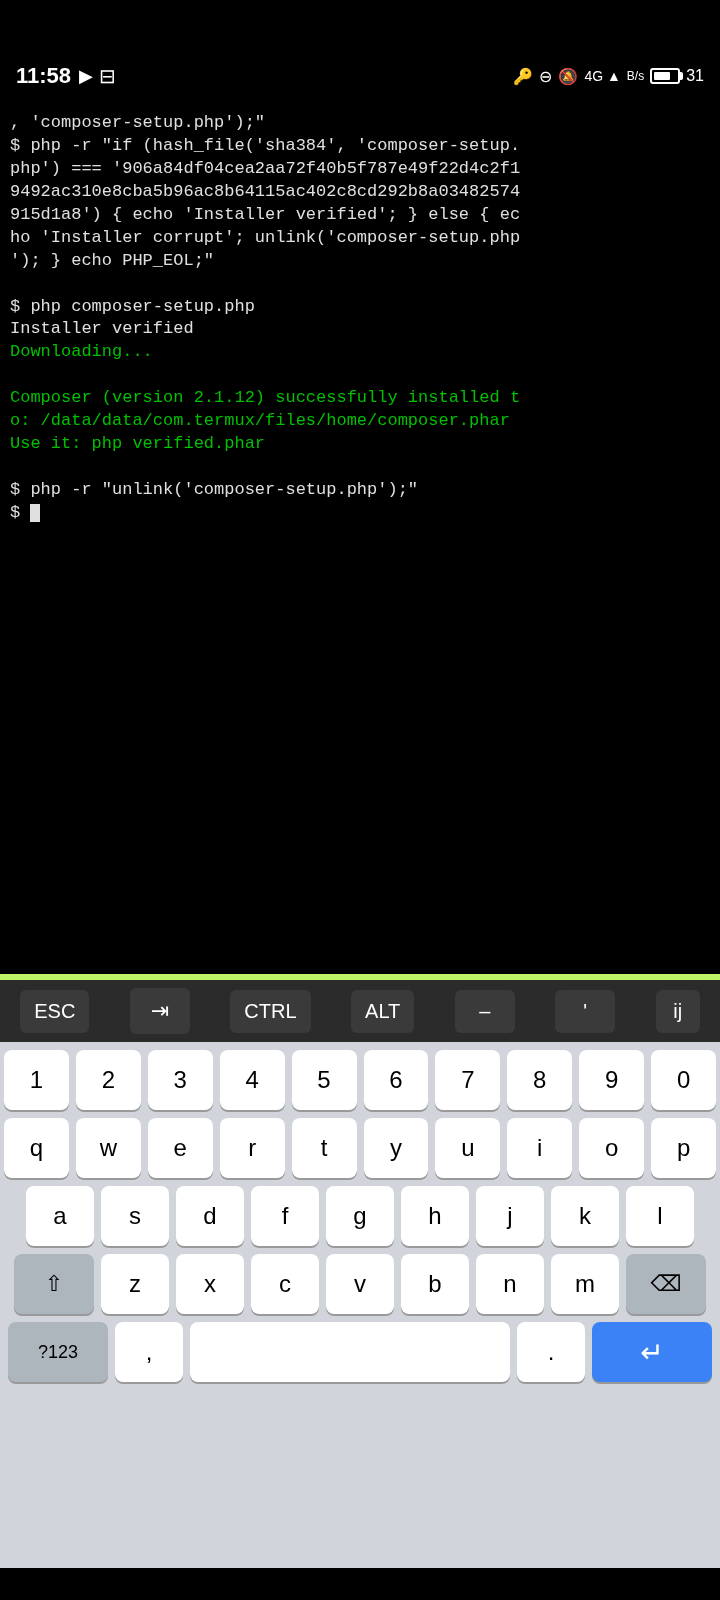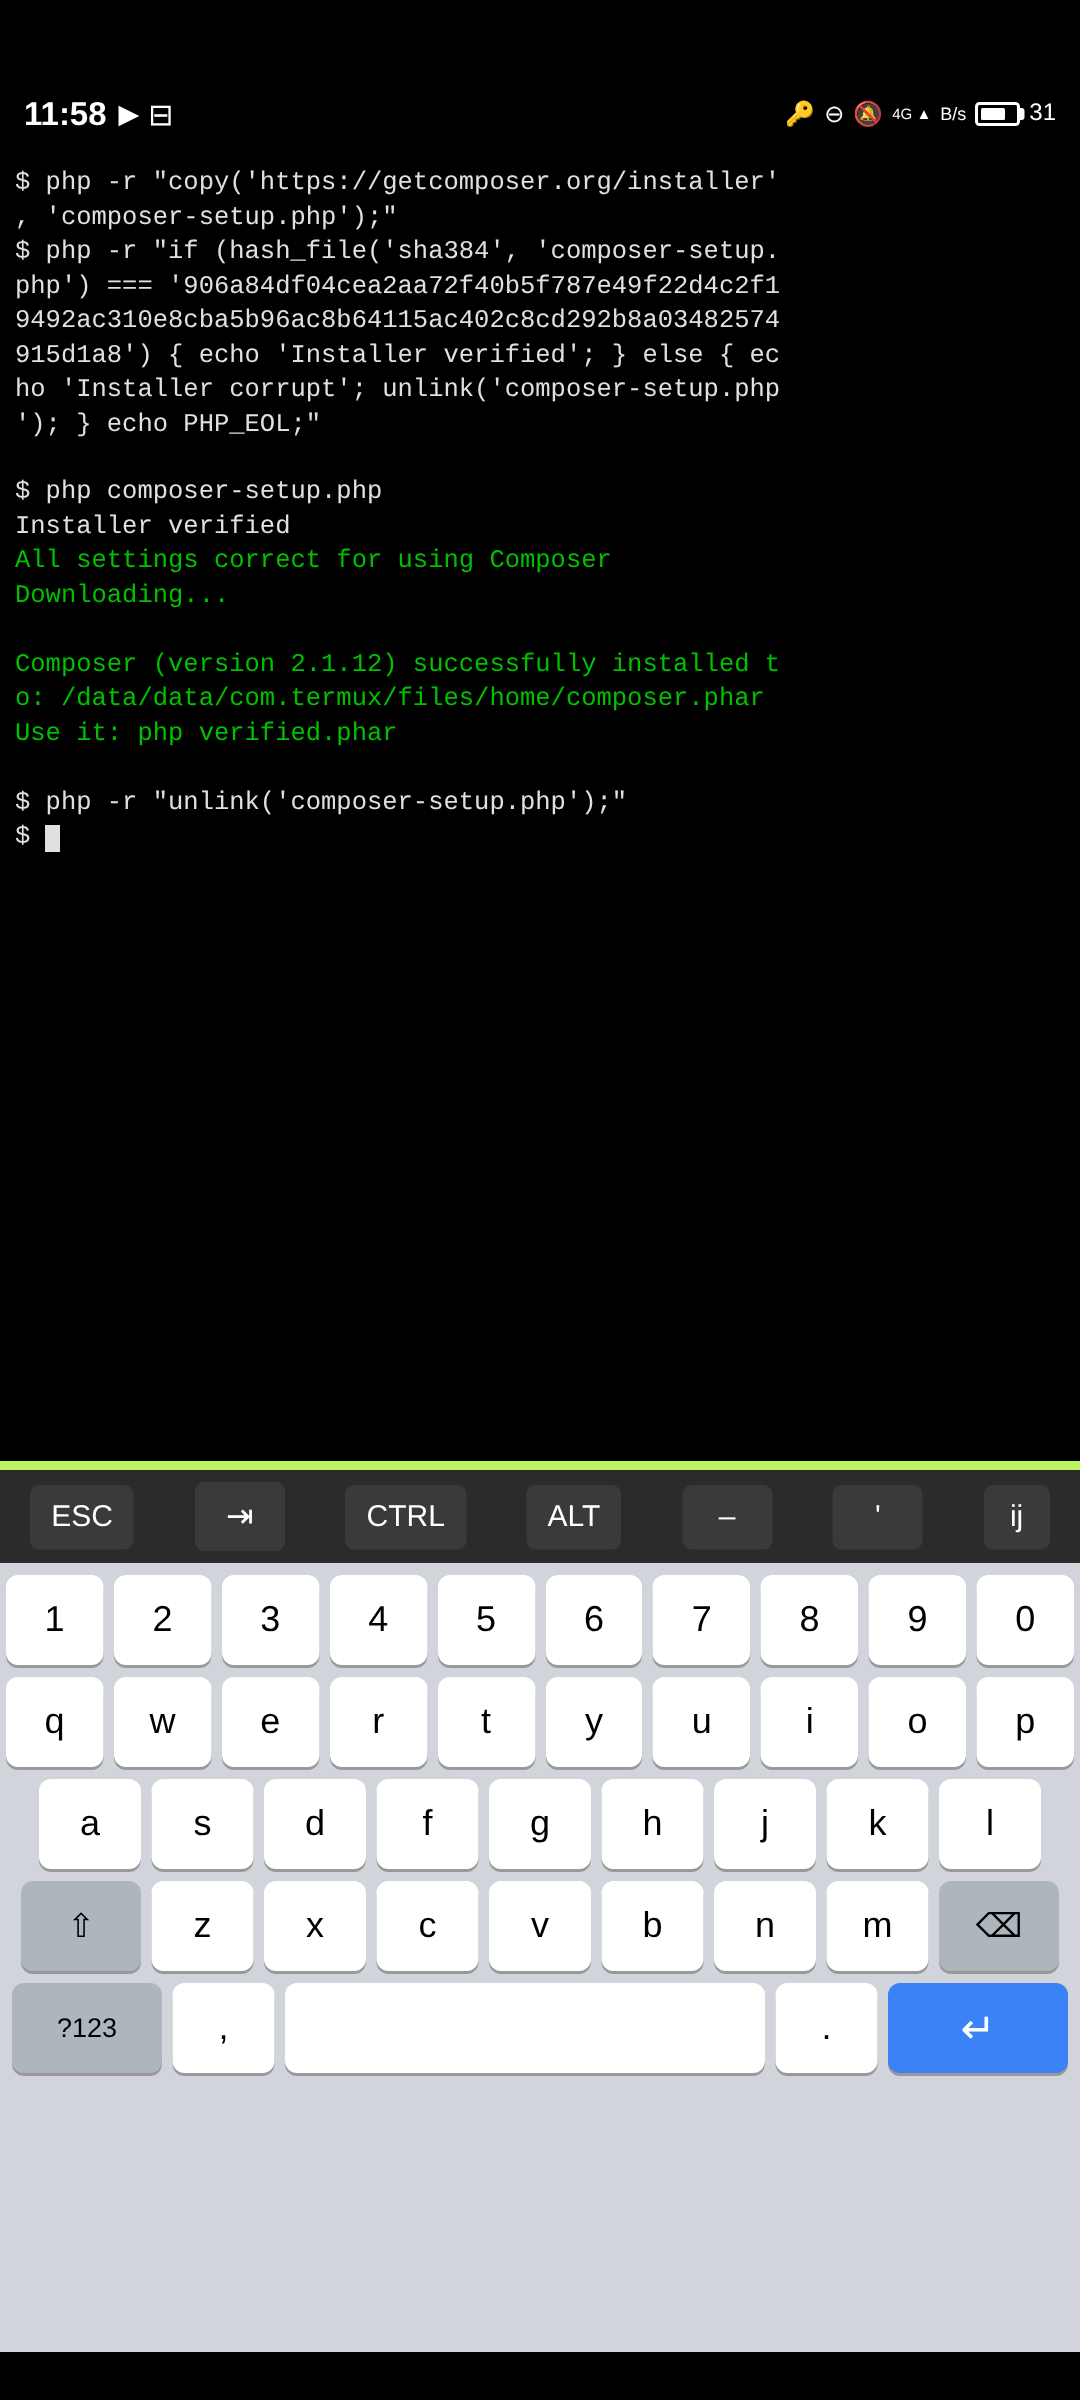--- a/index.html
+++ b/index.html
@@ -213,42 +213,40 @@
     <span class="status-time">11:58</span>
     <div class="status-icons-left">
       <span>▶</span>
       <span style="font-size:20px;">⊟</span>
     </div>
   </div>
   <div class="status-right">
     <span>🔑</span>
     <span>⊖</span>
     <span>🔕</span>
-    <span style="font-size:10px;">4G ▲</span>
+    <span style="font-size:14px;">4G ▲</span>
     <span style="font-size:12px;">B/s</span>
     <div class="battery-icon">
       <div class="battery-fill"></div>
     </div>
     <span style="font-size:16px;">31</span>
   </div>
 </div>
 
 <div id="terminal">
-  <div class="terminal-white">$ php -r "copy('https://getcomposer.org/installer'</div>
   <div class="terminal-white">, 'composer-setup.php');"</div>
   <div class="terminal-white">$ php -r "if (hash_file('sha384', 'composer-setup.</div>
   <div class="terminal-white">php') === '906a84df04cea2aa72f40b5f787e49f22d4c2f1</div>
   <div class="terminal-white">9492ac310e8cba5b96ac8b64115ac402c8cd292b8a03482574</div>
   <div class="terminal-white">915d1a8') { echo 'Installer verified'; } else { ec</div>
   <div class="terminal-white">ho 'Installer corrupt'; unlink('composer-setup.php</div>
   <div class="terminal-white">'); } echo PHP_EOL;"</div>
   <div>&nbsp;</div>
   <div class="terminal-white">$ php composer-setup.php</div>
   <div class="terminal-white">Installer verified</div>
-  <div class="terminal-green">All settings correct for using Composer</div>
   <div class="terminal-green">Downloading...</div>
   <div>&nbsp;</div>
   <div class="terminal-green">Composer (version 2.1.12) successfully installed t</div>
   <div class="terminal-green">o: /data/data/com.termux/files/home/composer.phar</div>
   <div class="terminal-green">Use it: php verified.phar</div>
   <div>&nbsp;</div>
   <div class="terminal-white">$ php -r "unlink('composer-setup.php');"</div>
   <div class="terminal-white">$ <span class="cursor"></span></div>
 </div>
 

